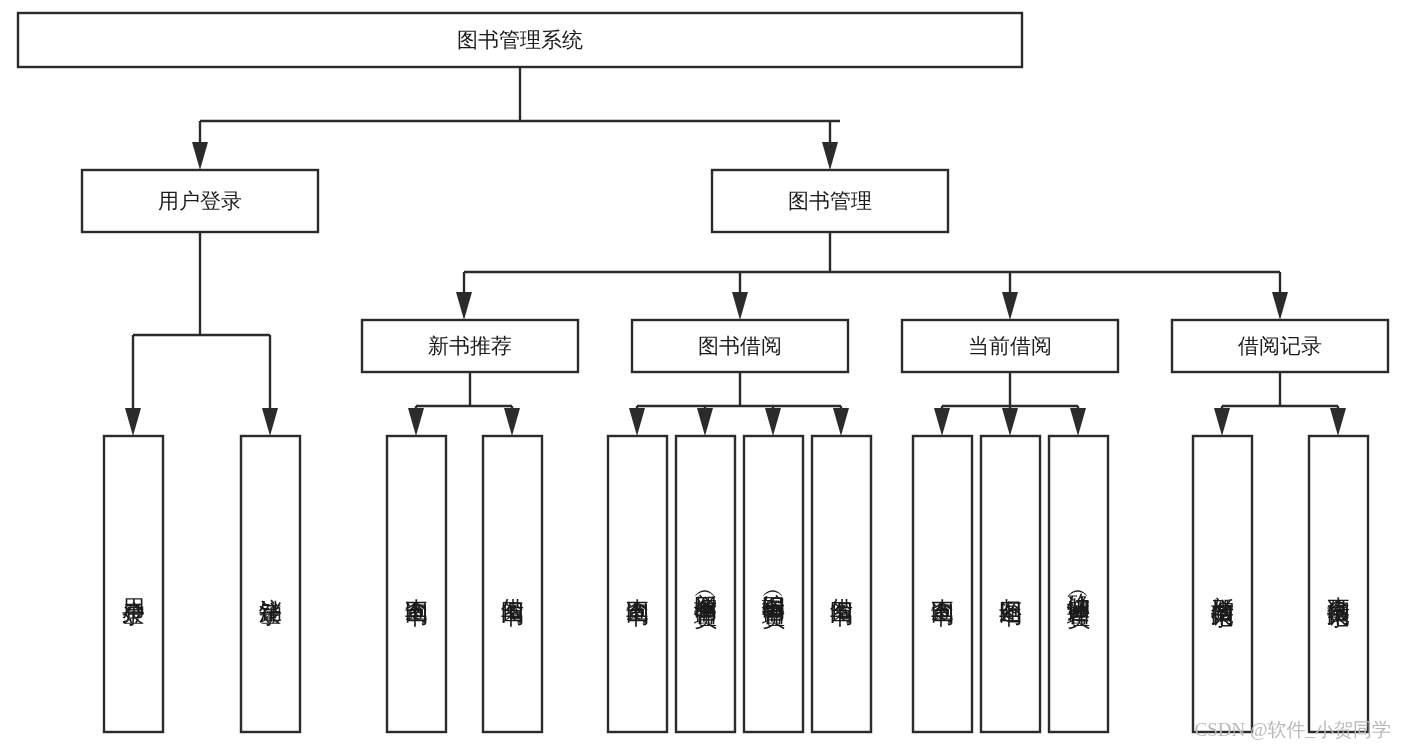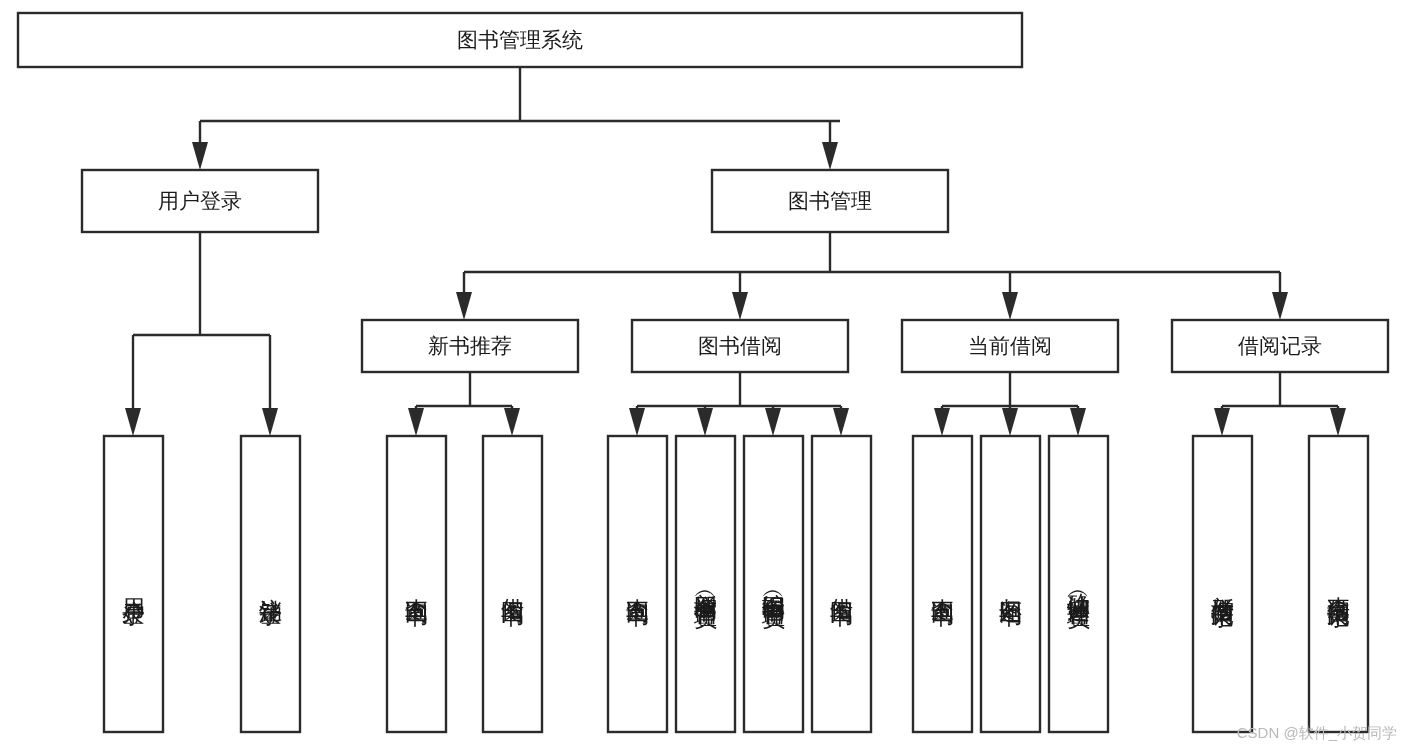--- a/index.html
+++ b/index.html
@@ -60,24 +60,24 @@
     display: flex;
     align-items: center;
     justify-content: center;
     text-align: center;
     white-space: nowrap;
     user-select: none;
     pointer-events: none;
   }
   .watermark {
     position: absolute;
-    right: 8px;
+    right: 14px;
     bottom: 4px;
-    font-family: Liberation Sans, sans-serif;
-    font-size: 15px;
+    font-family: Liberation Serif, serif;
+    font-size: 19px;
     color: #b9b9b9;
     white-space: nowrap;
     user-select: none;
   }
 </style>
 </head>
 <body>
 
 <div id="diagram-root">
 

